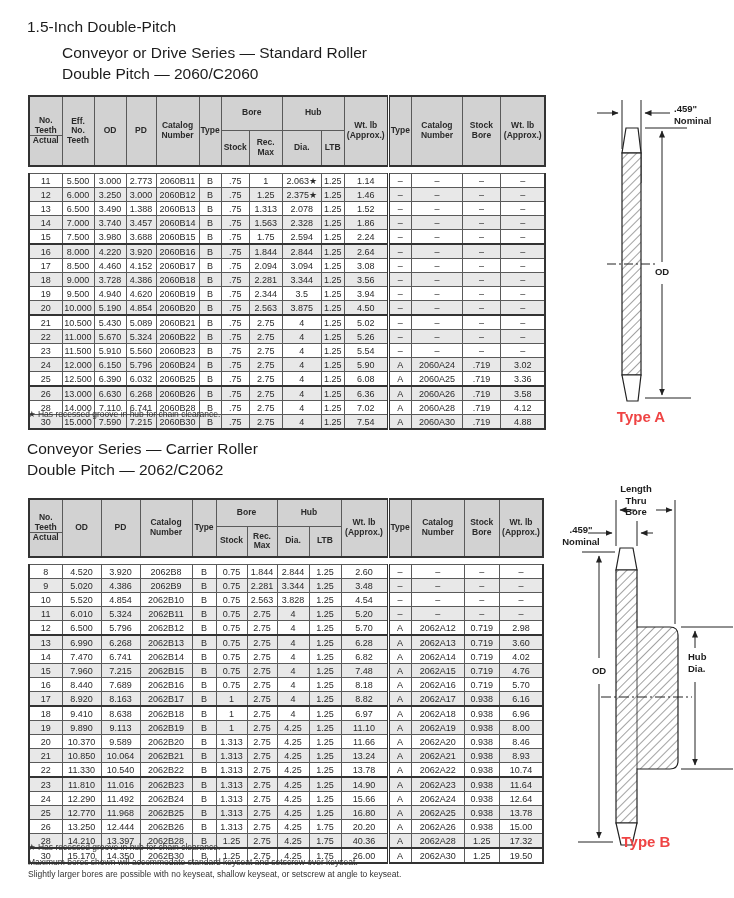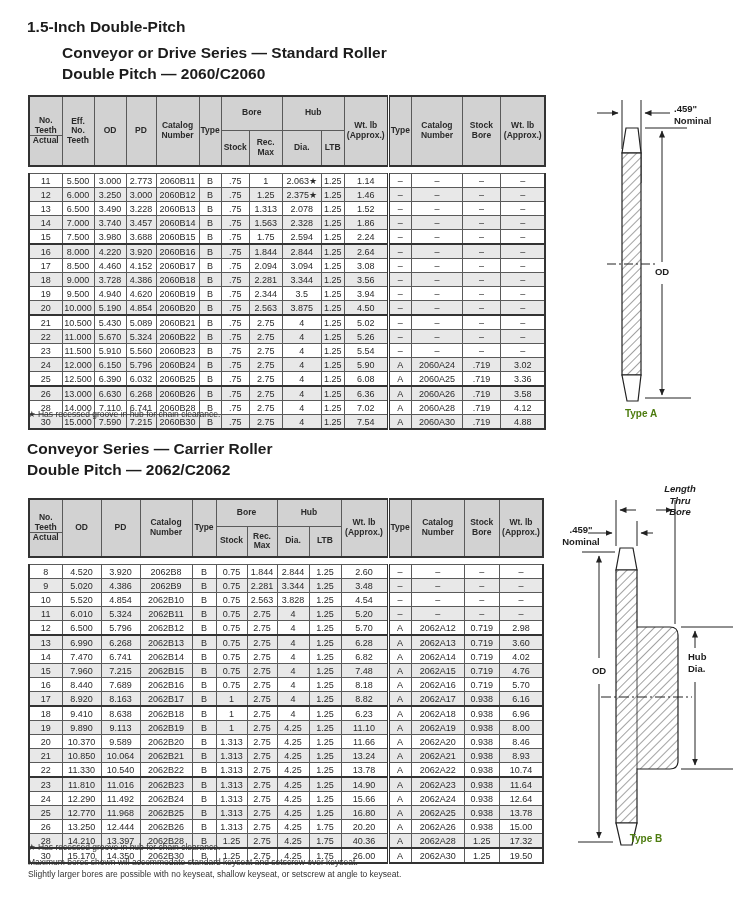--- a/index.html
+++ b/index.html
@@ -3,21 +3,21 @@
 <meta charset="utf-8">
 <title>Double-Pitch Sprocket Catalog Page</title>
 <style>
   html,body{margin:0;padding:0;}
   body{
     width:734px;height:898px;position:relative;background:#ffffff;
     font-family:"Liberation Sans","DejaVu Sans",sans-serif;color:#2a2a2a;overflow:hidden;
   }
   .abs{position:absolute;}
   
-  .h-title{font-weight:bold;font-size:15.5px;color:#1c1c1c;line-height:21px;white-space:pre-line;}
+  .h-title{font-weight:normal;font-size:15.5px;color:#1c1c1c;line-height:21px;white-space:pre-line;}
   
   table.spec{border-collapse:collapse;table-layout:fixed;}
   .spec th,.spec td{border:1px solid #5a5a5a;text-align:center;vertical-align:middle;overflow:hidden;}
   .spec th{background:#d2d2d2;font-weight:bold;font-size:8.5px;line-height:1.12;padding:1px 1px;}
   .spec td{font-size:9px;height:13px;line-height:12px;padding:0 1px;background:#fff;}
   .spec tr.shade td{background:#e8e8e8;}
   .spec thead tr:first-child th{border-top:2px solid #333;}
   .hb{border-bottom:2px solid #333 !important;}
   .eL{border-left:2px solid #333 !important;}
   .eR{border-right:2px solid #333 !important;}
@@ -31,21 +31,21 @@
   .spec2 thead tr:last-child{height:31px;}
   th.splitcell{padding:0;}
   .split{display:flex;flex-direction:column;height:100%;}
   .split>div{flex:1;display:flex;align-items:center;justify-content:center;white-space:pre-line;}
   .split>div:first-child{border-bottom:1px solid #5a5a5a;}
   .ml{white-space:pre-line;}
   
   .fn{font-size:8.5px;color:#333;line-height:13px;text-align:right;}
   
   .dlab{font-weight:bold;font-size:9.5px;line-height:11.5px;color:#1c1c1c;white-space:pre-line;}
-  .dcap{font-weight:bold;font-size:10px;color:#4d7c0f;text-align:center;}
+  .dcap{font-weight:bold;font-size:15px;color:#ef4444;text-align:center;}
   .ctr{text-align:center;}
 </style>
 </head>
 <body>
 
 <div class="abs h-title" style="left:27px;top:16px;">1.5-Inch Double-Pitch</div>
 <div class="abs h-title" style="left:27px;top:42px;margin-left:35px;">Conveyor or Drive Series — Standard Roller
 Double Pitch — 2060/C2060</div>
 
 <table class="spec spec1 abs" style="left:28px;top:95px;">
@@ -138,21 +138,21 @@
         <td>1.46</td>
         <td class="divL">–</td>
         <td>–</td>
         <td>–</td>
         <td class="eR">–</td>
       </tr>
       <tr>
         <td class="eL">13</td>
         <td>6.500</td>
         <td>3.490</td>
-        <td>3.228</td>
+        <td>1.388</td>
         <td>2060B13</td>
         <td>B</td>
         <td>.75</td>
         <td>1.313</td>
         <td>2.078</td>
         <td>1.25</td>
         <td>1.52</td>
         <td class="divL">–</td>
         <td>–</td>
         <td>–</td>
@@ -639,21 +639,21 @@
       <tr>
         <td class="eL">18</td>
         <td>9.410</td>
         <td>8.638</td>
         <td>2062B18</td>
         <td>B</td>
         <td>1</td>
         <td>2.75</td>
         <td>4</td>
         <td>1.25</td>
-        <td>6.23</td>
+        <td>6.97</td>
         <td class="divL">A</td>
         <td>2062A18</td>
         <td>0.938</td>
         <td class="eR">6.96</td>
       </tr>
       <tr class="shade">
         <td class="eL">19</td>
         <td>9.890</td>
         <td>9.113</td>
         <td>2062B19</td>
@@ -883,21 +883,21 @@
   <line x1="582" y1="552" x2="615" y2="552" stroke="#222" stroke-width="1"></line>
   <line x1="578" y1="842" x2="613" y2="842" stroke="#222" stroke-width="1"></line>
   <line x1="599" y1="658" x2="599" y2="556" stroke="#222" stroke-width="1" marker-end="url(#ahB)"></line>
   <line x1="599" y1="684" x2="599" y2="838" stroke="#222" stroke-width="1" marker-end="url(#ahB)"></line>
 
   <line x1="681" y1="627" x2="733" y2="627" stroke="#222" stroke-width="1"></line>
   <line x1="681" y1="769" x2="733" y2="769" stroke="#222" stroke-width="1"></line>
   <line x1="695" y1="648" x2="695" y2="631" stroke="#222" stroke-width="1" marker-end="url(#ahB)"></line>
   <line x1="695" y1="682" x2="695" y2="765" stroke="#222" stroke-width="1" marker-end="url(#ahB)"></line>
 </svg>
-<div class="abs dlab ctr" style="left:654px;top:483px;width:52px;font-style:italic;">Length
+<div class="abs dlab ctr" style="left:610px;top:483px;width:52px;">Length
 Thru
 Bore</div>
 <div class="abs dlab ctr" style="left:554px;top:524px;width:54px;">.459"
 Nominal</div>
 <div class="abs dlab ctr" style="left:586px;top:665px;width:26px;">OD</div>
 <div class="abs dlab" style="left:688px;top:651px;width:40px;">Hub
 Dia.</div>
 <div class="abs dcap" style="left:612px;top:833px;width:68px;text-align:center;">Type B</div>
 
 </body></html>

